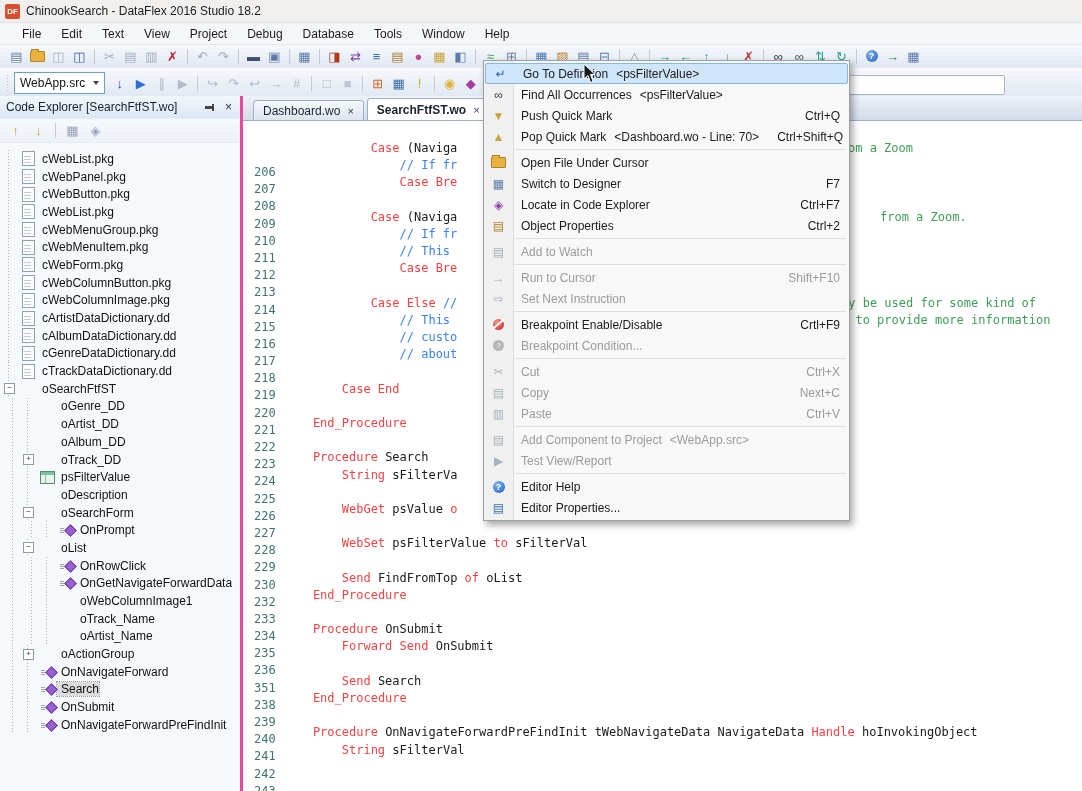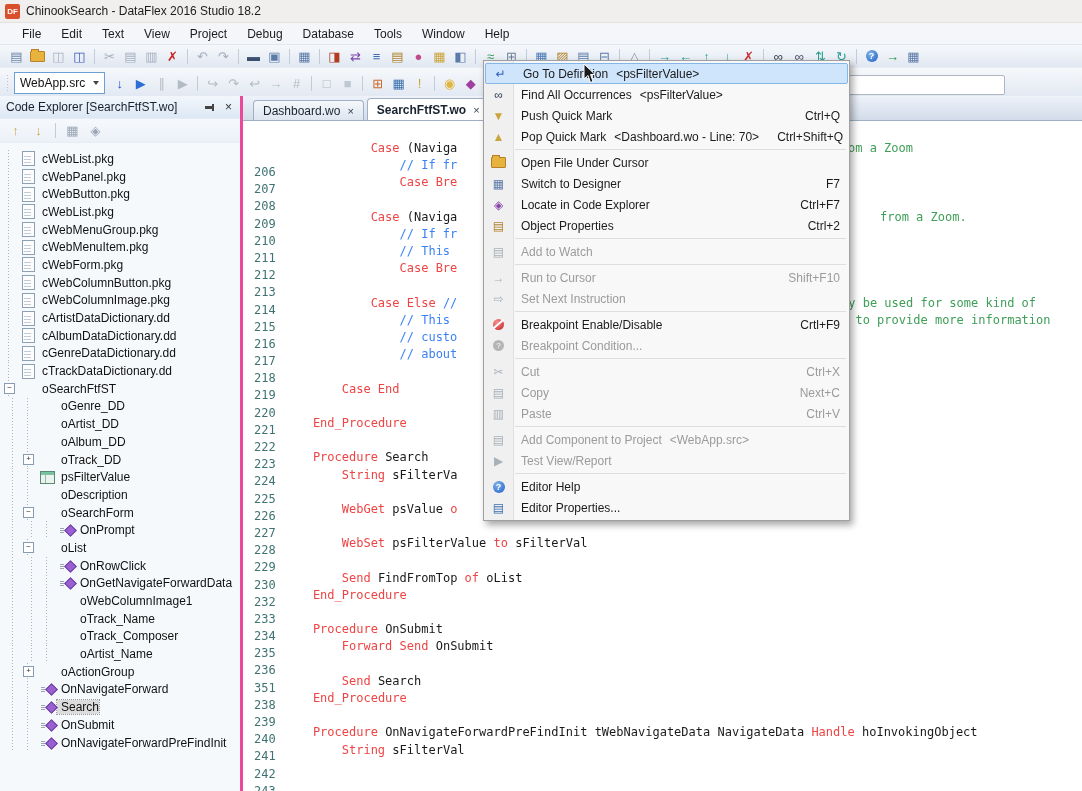--- a/index.html
+++ b/index.html
@@ -448,29 +448,20 @@
             <span class="tlabel">oWebColumnImage1</span>
           </div>
           <div class="trow">
             <span class="tg"></span>
             <span class="tg"></span>
             <span class="texp"></span>
             <span class="ticon-sp">
               <span class="ico-object"></span>
             </span>
             <span class="tlabel">oTrack_Name</span>
-          </div>
-          <div class="trow">
-            <span class="tg"></span>
-            <span class="tg"></span>
-            <span class="texp"></span>
-            <span class="ticon-sp">
-              <span class="ico-object"></span>
-            </span>
-            <span class="tlabel">oTrack_Composer</span>
           </div>
           <div class="trow">
             <span class="tg"></span>
             <span class="tg"></span>
             <span class="texp"></span>
             <span class="ticon-sp">
               <span class="ico-object"></span>
             </span>
             <span class="tlabel">oArtist_Name</span>
           </div>

